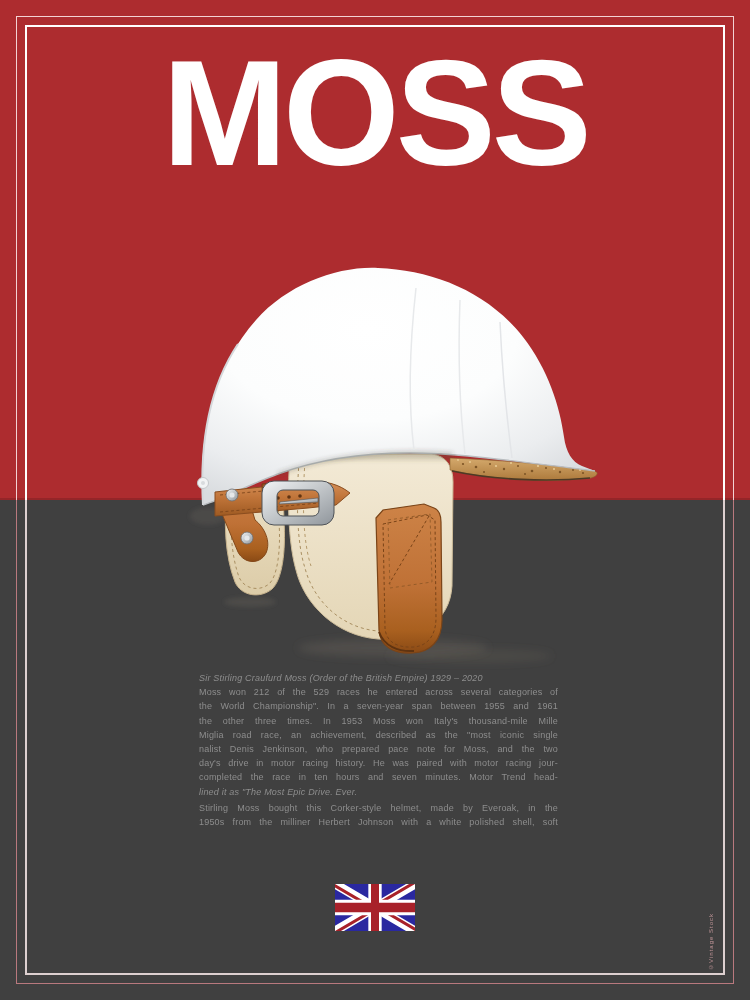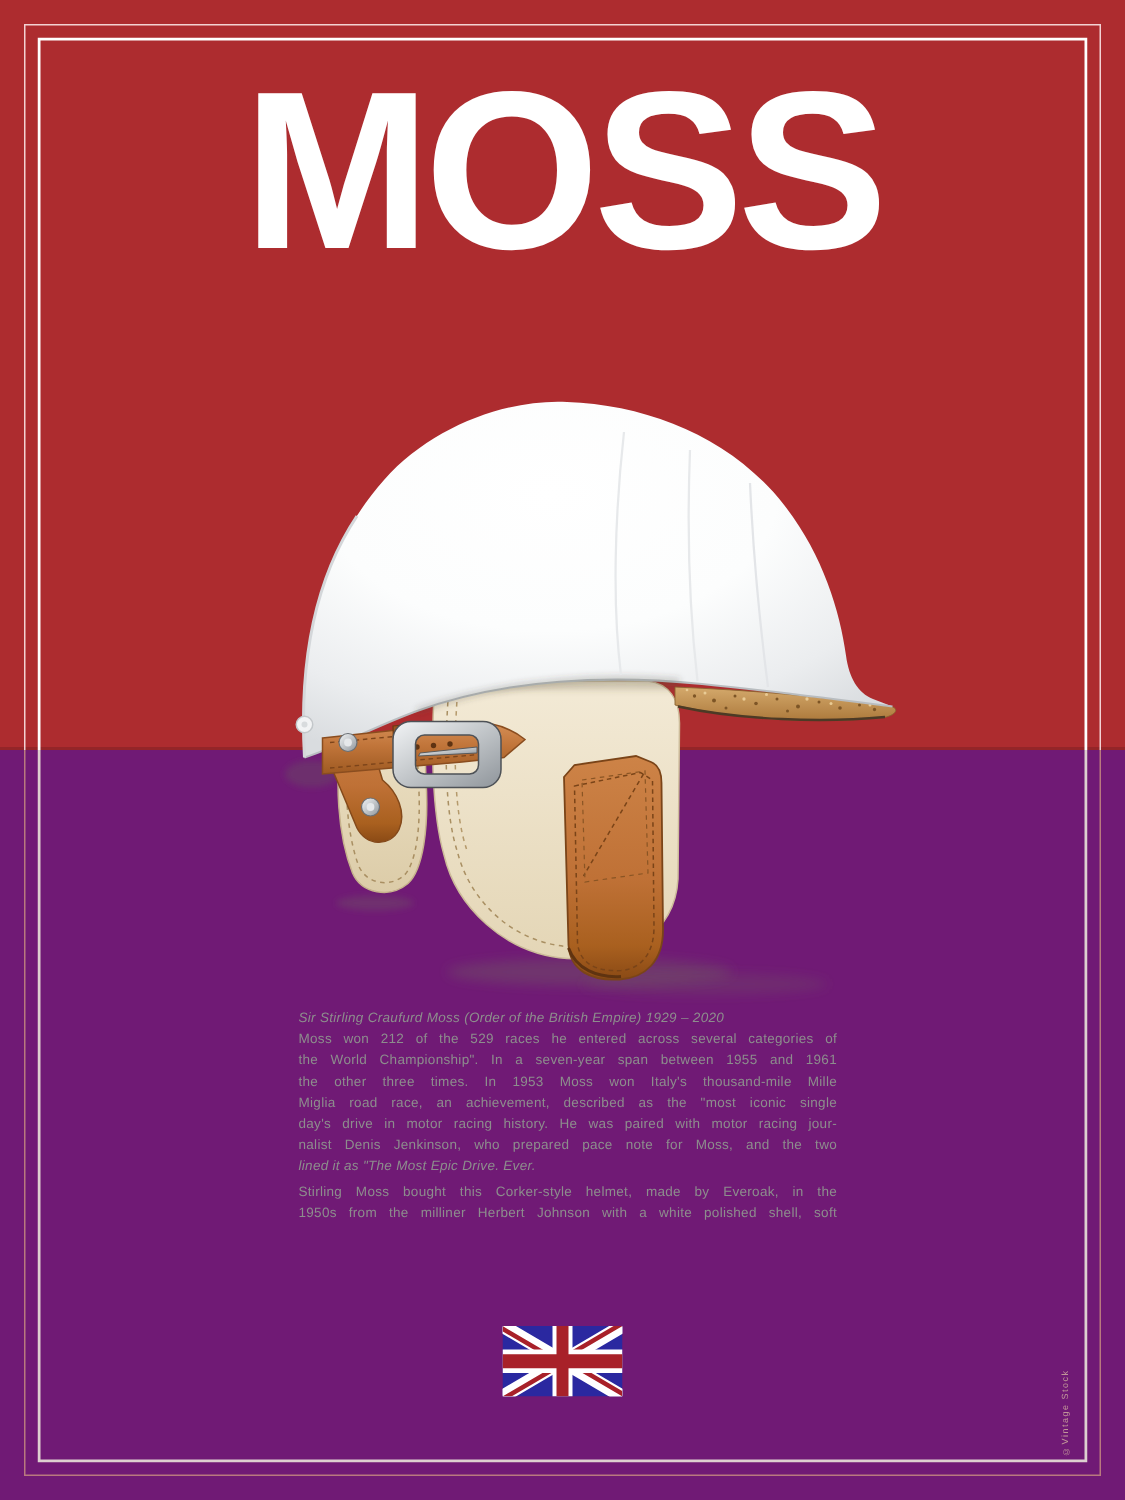--- a/index.html
+++ b/index.html
@@ -1,19 +1,19 @@
 <!DOCTYPE html>
 <html><head>
 <meta charset="utf-8">
 <style>
   html,body { margin:0; padding:0; }
   body { font-family:"Liberation Sans", sans-serif; }
   .poster {
     position:relative; width:750px; height:1000px;
-    background:#701a75; overflow:hidden;
+    background:#404040; overflow:hidden;
   }
   .red-band {
     position:absolute; left:0; top:0; width:750px; height:500px;
     background:#ad2c2f;
     border-bottom:2px solid rgba(0,0,0,.14);
     box-sizing:border-box;
   }
   
   .frame { position:absolute; pointer-events:none; box-sizing:border-box; }
   .frame.outer { left:16px; top:16px; right:16px; bottom:16px; }
@@ -202,22 +202,23 @@
     </g>
   </svg>
 
   <section class="bio">
     <div class="para">
         <div class="ln plain">Sir Stirling Craufurd Moss (Order of the British Empire) 1929 – 2020</div>
         <div class="ln">Moss won 212 of the 529 races he entered across several categories of</div>
         <div class="ln">the World Championship". In a seven-year span between 1955 and 1961</div>
         <div class="ln">the other three times. In 1953 Moss won Italy's thousand-mile Mille</div>
         <div class="ln">Miglia road race, an achievement, described as the "most iconic single</div>
+        <div class="ln">nalist Denis Jenkinson, who prepared pace note for Moss, and the two</div>
         <div class="ln">day's drive in motor racing history. He was paired with motor racing jour-</div>
-        <div class="ln">nalist Denis Jenkinson, who prepared pace note for Moss, and the two</div>
+        <div class="ln">completed the race in ten hours and seven minutes. Motor Trend head-</div>
         <div class="ln plain">lined it as "The Most Epic Drive. Ever.</div>
       </div>
     <div class="para">
         <div class="ln">Stirling Moss bought this Corker-style helmet, made by Everoak, in the</div>
         <div class="ln">1950s from the milliner Herbert Johnson with a white polished shell, soft</div>
       </div>
   </section>
 
   <svg class="flag" viewBox="0 0 60 30" preserveAspectRatio="none" xmlns="http://www.w3.org/2000/svg">
     <clipPath id="ujt">

